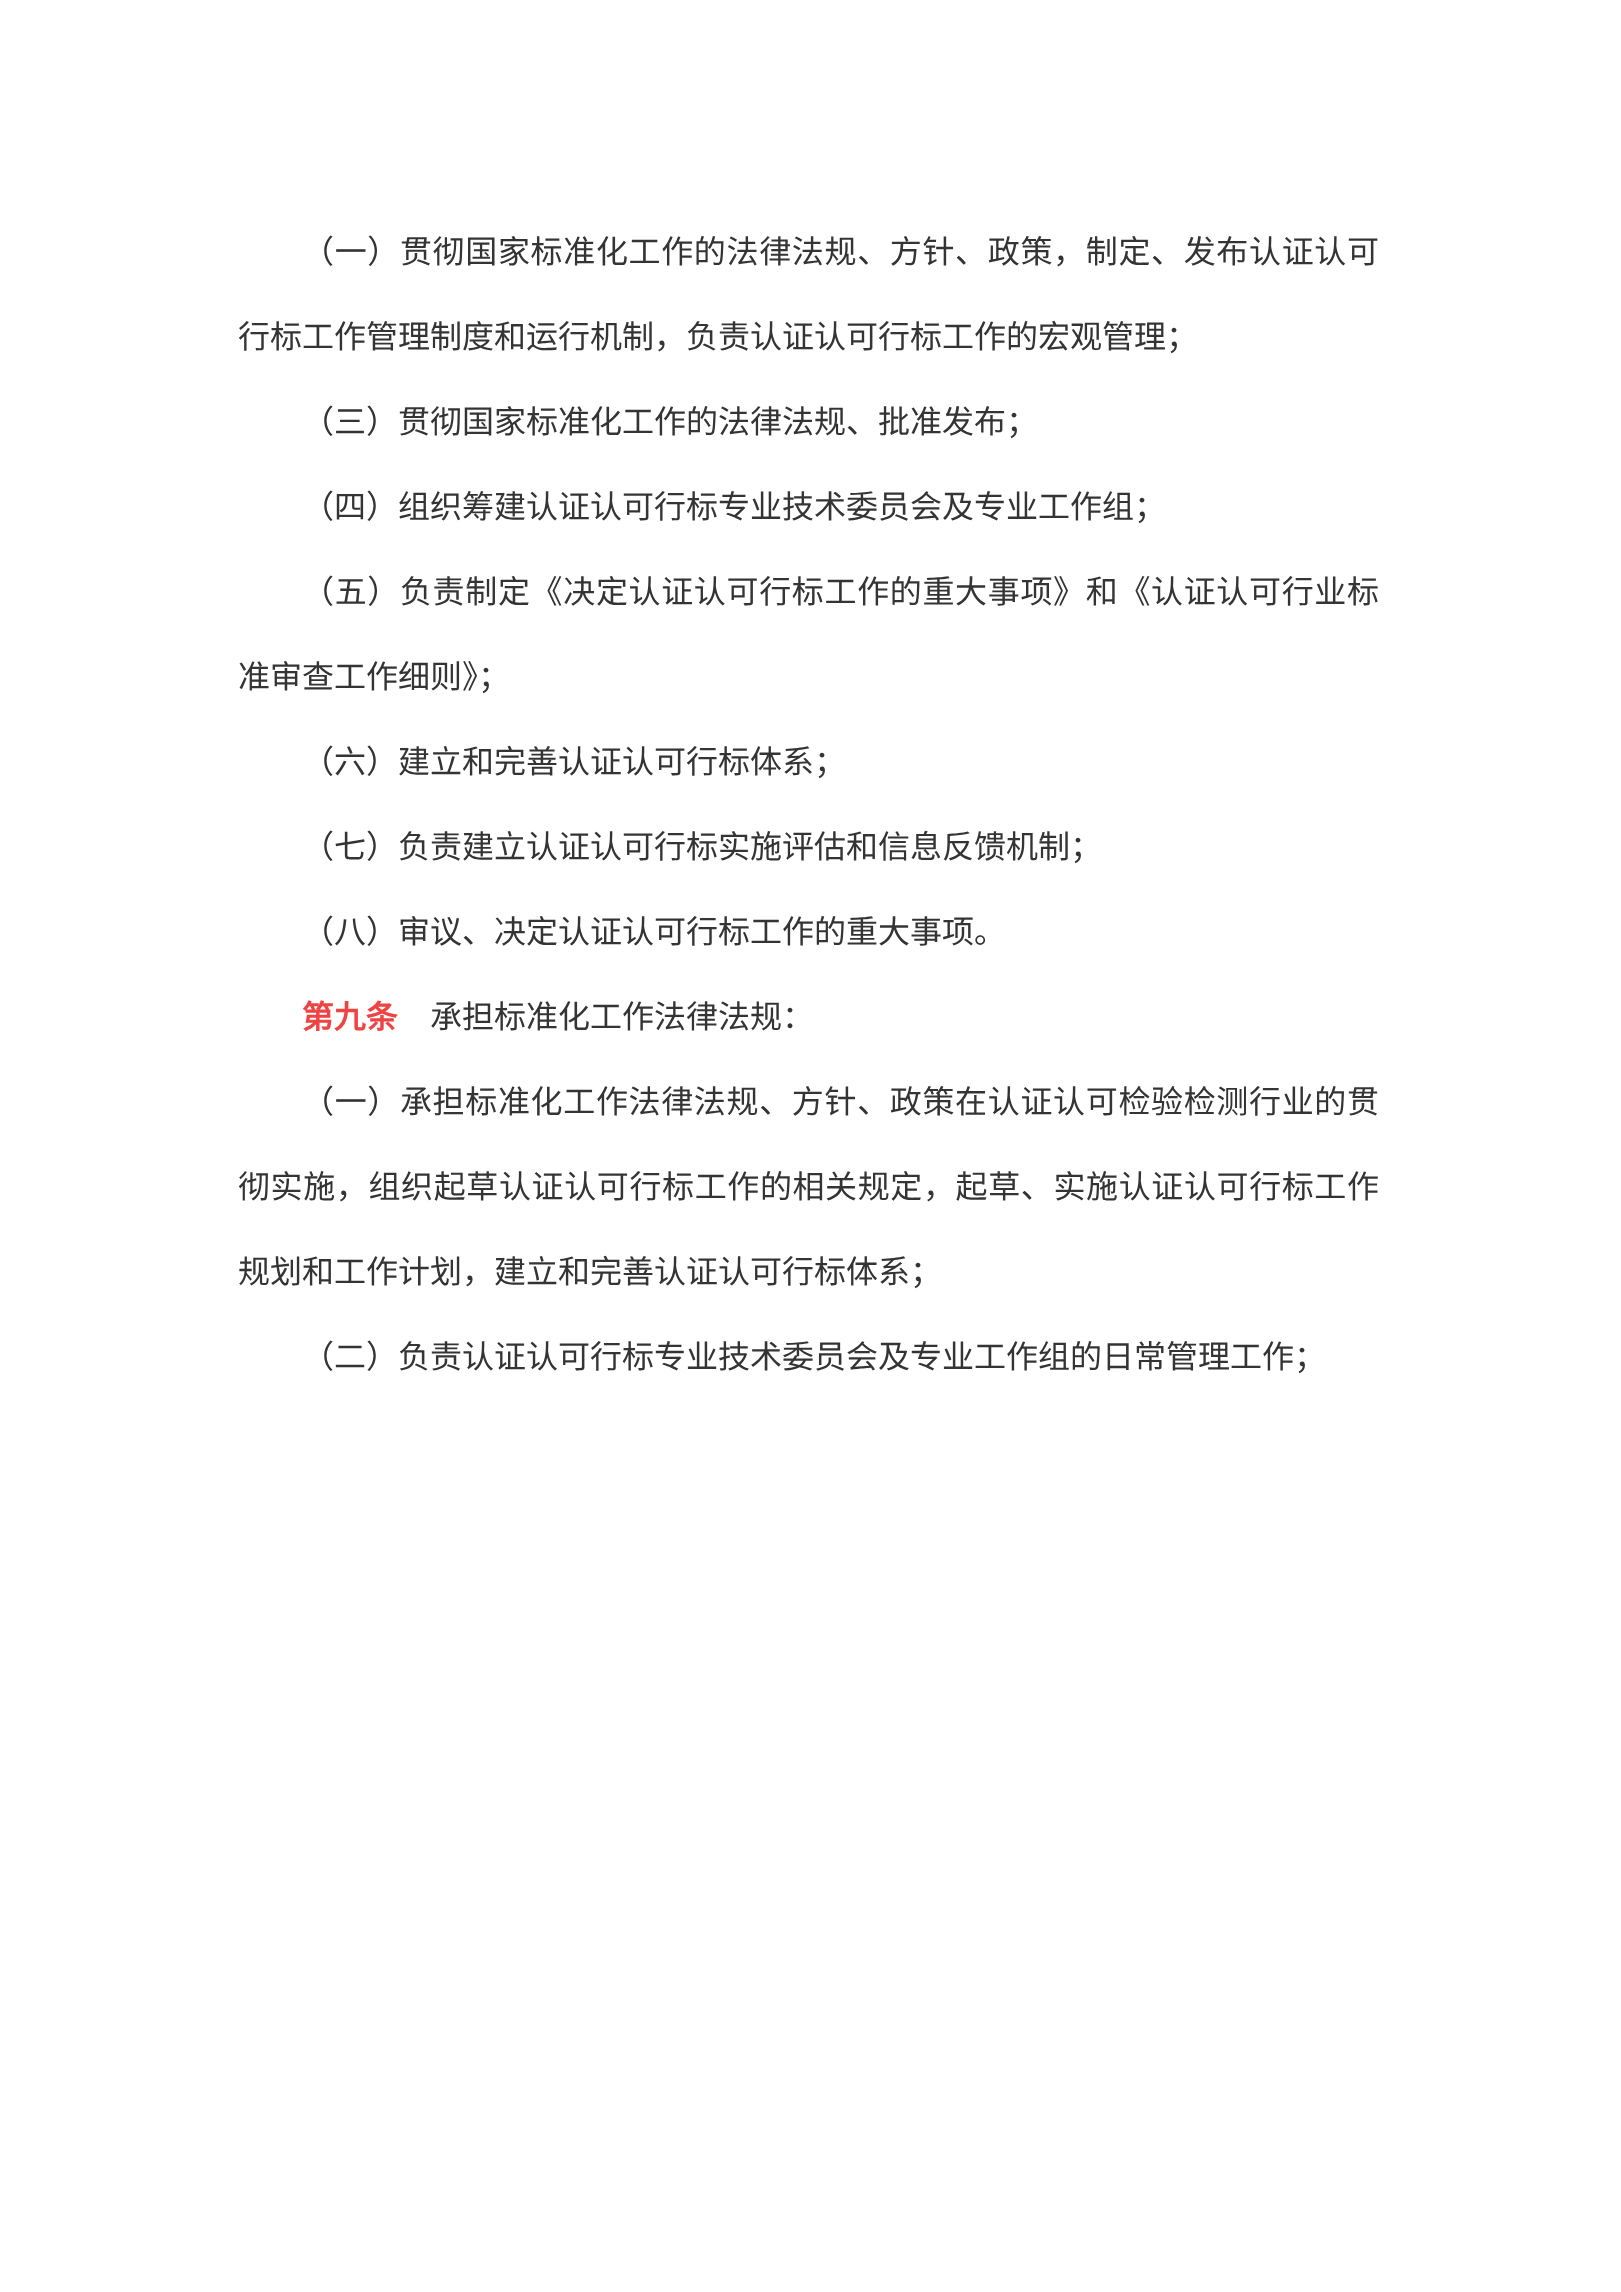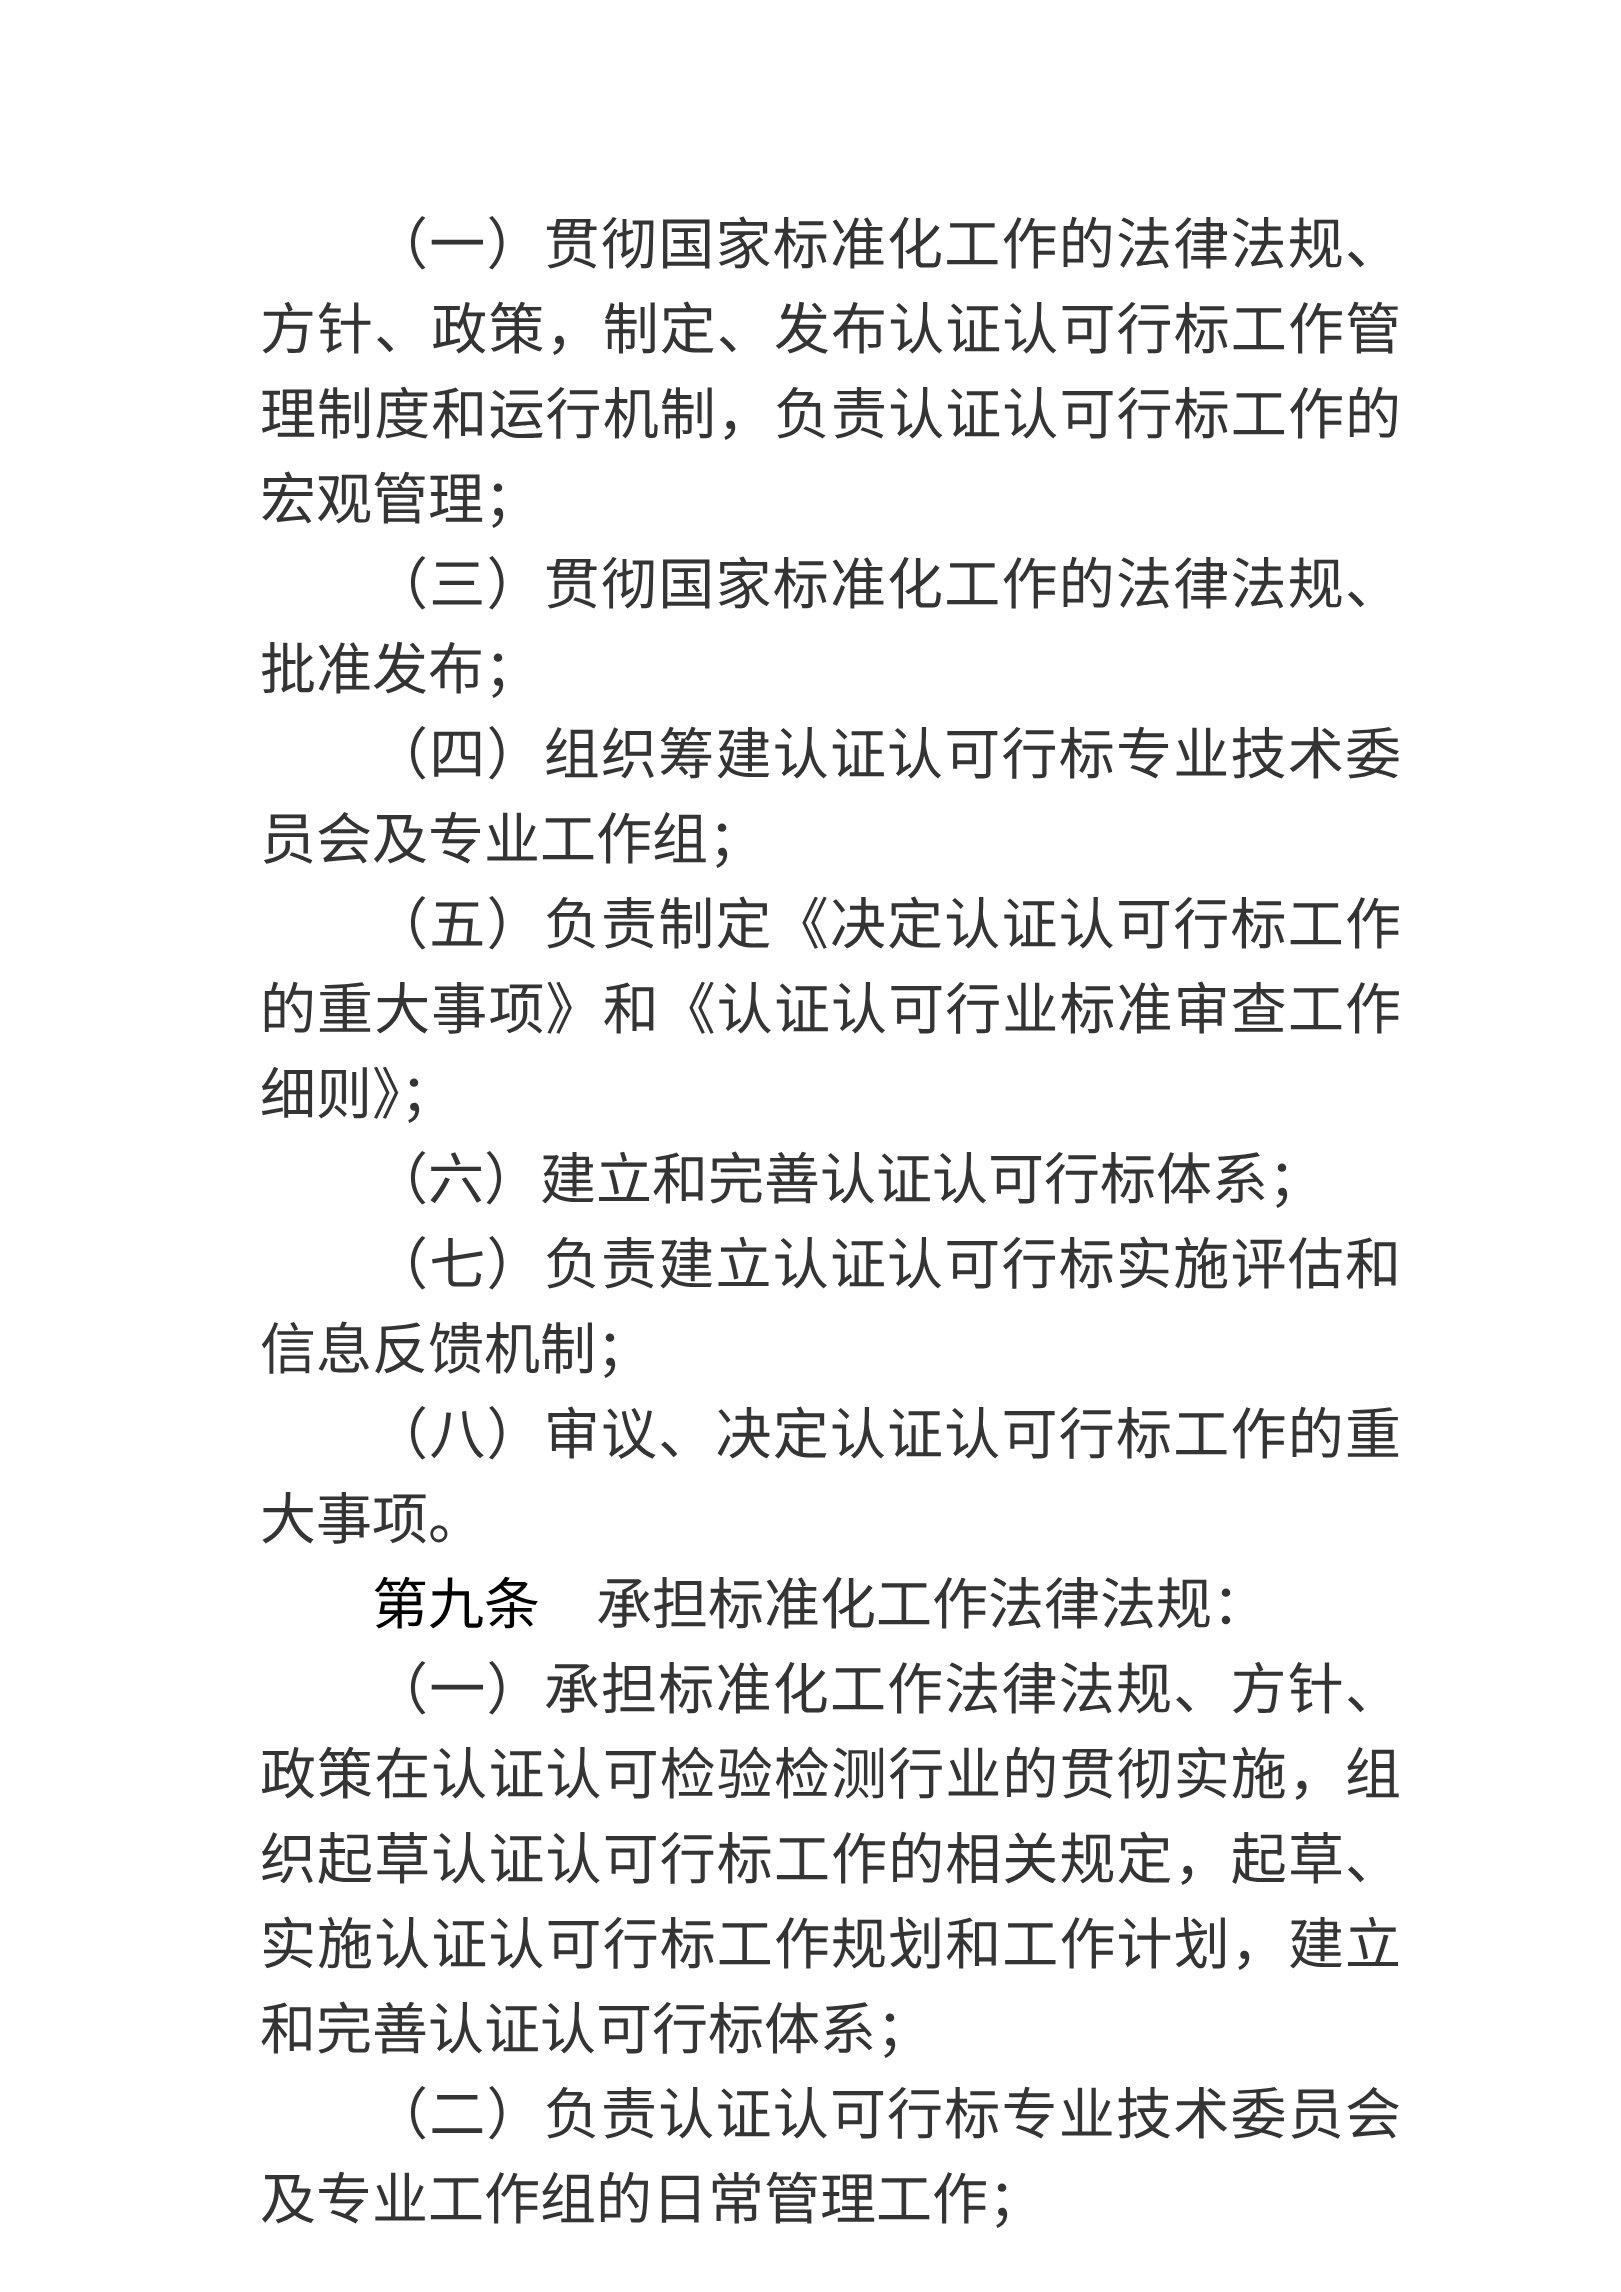--- a/index.html
+++ b/index.html
@@ -11,38 +11,37 @@
     position: relative;
     width: 1621px;
     height: 2293px;
     background: #ffffff;
     overflow: hidden;
     font-family: "DejaVu Serif", "Liberation Serif", serif;
   }
   .doc-body {
     position: absolute;
     left: 238px;
-    top: 202px;
+    top: 210px;
     width: 1141px;
     color: #343434;
-    font-size: 56px;
+    font-size: 32px;
     line-height: 85px;
     text-align: justify;
     letter-spacing: 0;
-    margin-left: 22px;
   }
   .doc-body p {
     margin: 0;
     padding: 0;
     text-indent: 2em;
   }
   .article-no {
     font-family: "Liberation Sans", "DejaVu Sans", sans-serif;
-    font-weight: 400;
-    color: #000000;
+    font-weight: 700;
+    color: #ef4444;
   }
 </style>
 </head>
 <body>
 
 <div class="page">
   <div class="doc-body">
       <p><span>（一）贯彻国家标准化工作的法律法规、方针、政策，制定、发布认证认可行标工作管理制度和运行机制，负责认证认可行标工作的宏观管理；</span></p>
       <p><span>（三）贯彻国家标准化工作的法律法规、批准发布；</span></p>
       <p><span>（四）组织筹建认证认可行标专业技术委员会及专业工作组；</span></p>

